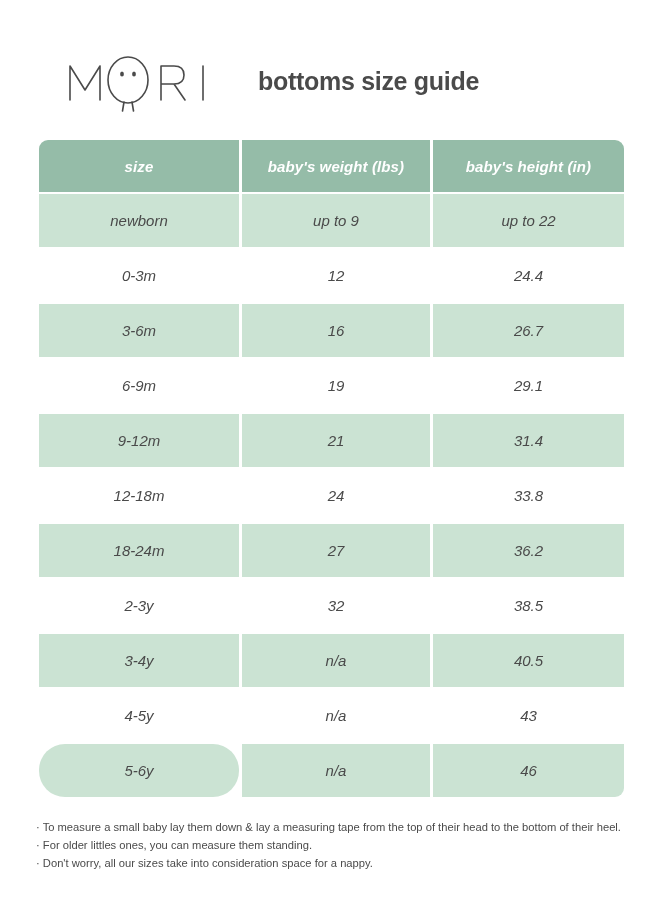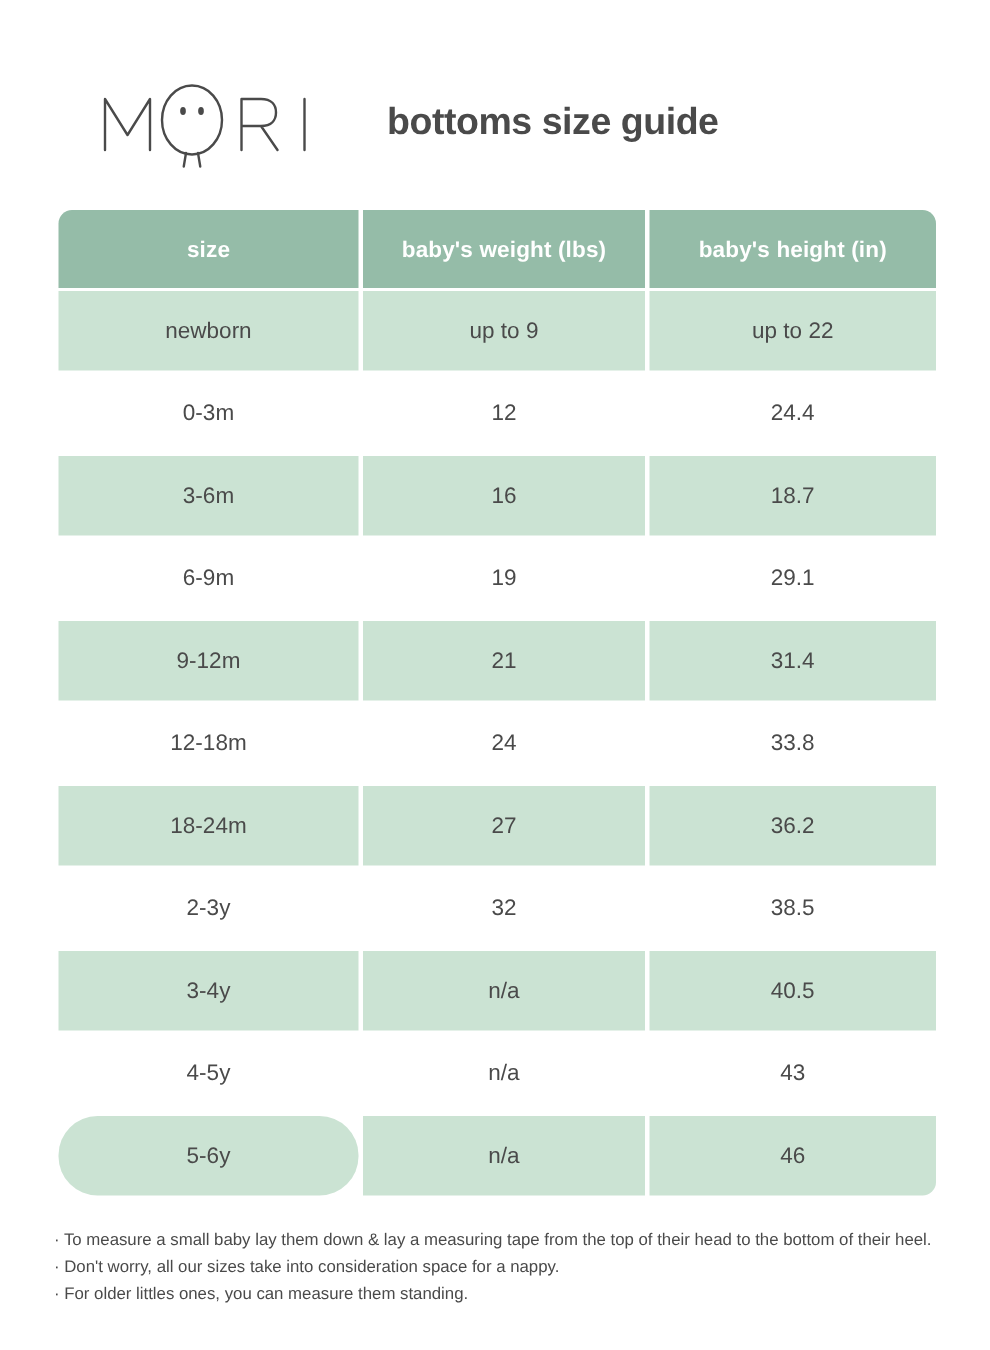--- a/index.html
+++ b/index.html
@@ -55,20 +55,21 @@
     top: 138px;
     width: 588px;
     border-collapse: separate;
     border-spacing: 0;
   }
   .tbl {
     width: 588px;
     border-collapse: separate;
     border-spacing: 3px 2px;
     table-layout: fixed;
+    font-style: italic;
   }
   .tbl th, .tbl td {
     text-align: center;
     vertical-align: middle;
     font-size: 15px;
     font-weight: normal;
     padding: 0;
     height: 53px;
     color: #4a4a4a;
   }
@@ -155,21 +156,21 @@
           <td class="last">up to 22</td>
         </tr>
         <tr class="plain">
           <td class="first">0-3m</td>
           <td>12</td>
           <td class="last">24.4</td>
         </tr>
         <tr class="shade">
           <td class="first">3-6m</td>
           <td>16</td>
-          <td class="last">18.7</td>
+          <td class="last">26.7</td>
         </tr>
         <tr class="plain">
           <td class="first">6-9m</td>
           <td>19</td>
           <td class="last">29.1</td>
         </tr>
         <tr class="shade">
           <td class="first">9-12m</td>
           <td>21</td>
           <td class="last">31.4</td>
@@ -203,17 +204,17 @@
           <td class="first">5-6y</td>
           <td>n/a</td>
           <td class="last">46</td>
         </tr>
       </tbody>
     </table>
   </div>
 
   <div class="notes">
     <div class="note">· To measure a small baby lay them down &amp; lay a measuring tape from the top of their head to the bottom of their heel.</div>
+    <div class="note">· For older littles ones, you can measure them standing.</div>
     <div class="note">· Don't worry, all our sizes take into consideration space for a nappy.</div>
-    <div class="note">· For older littles ones, you can measure them standing.</div>
   </div>
 
 </div>
 
 </body></html>

